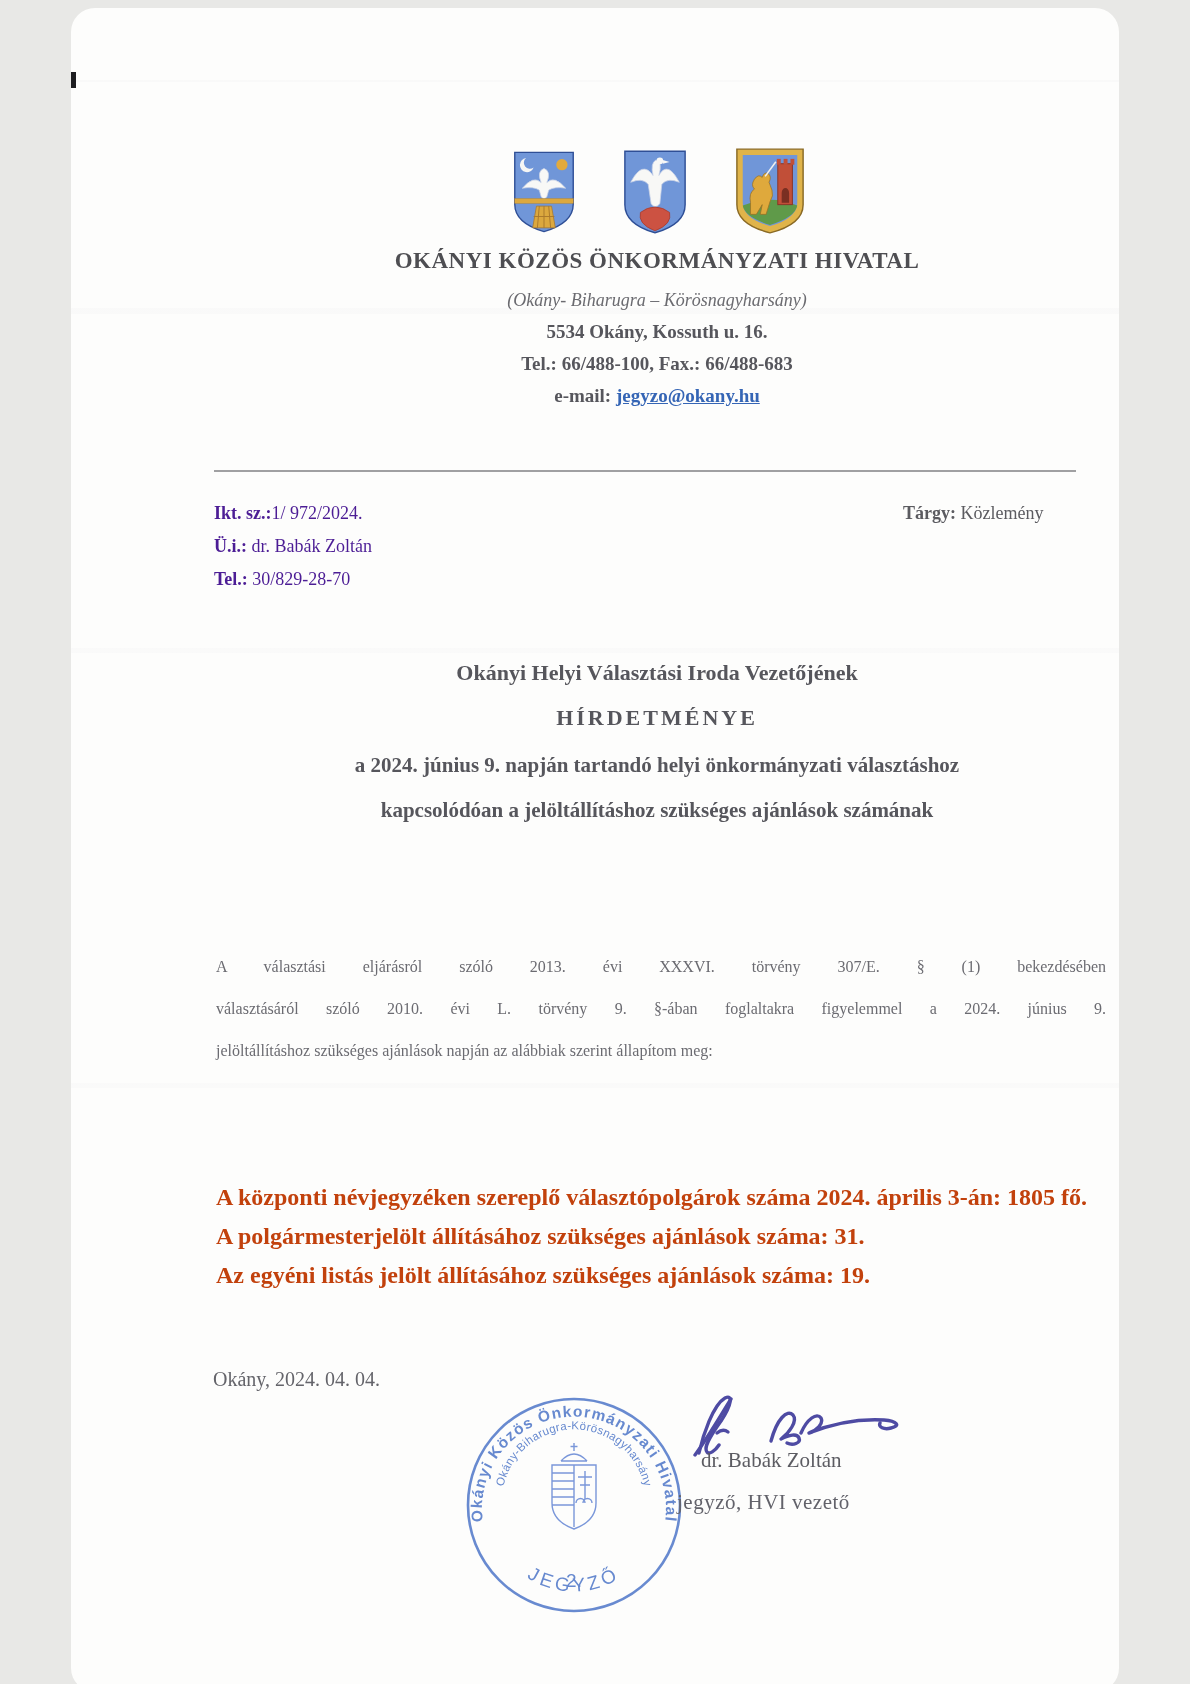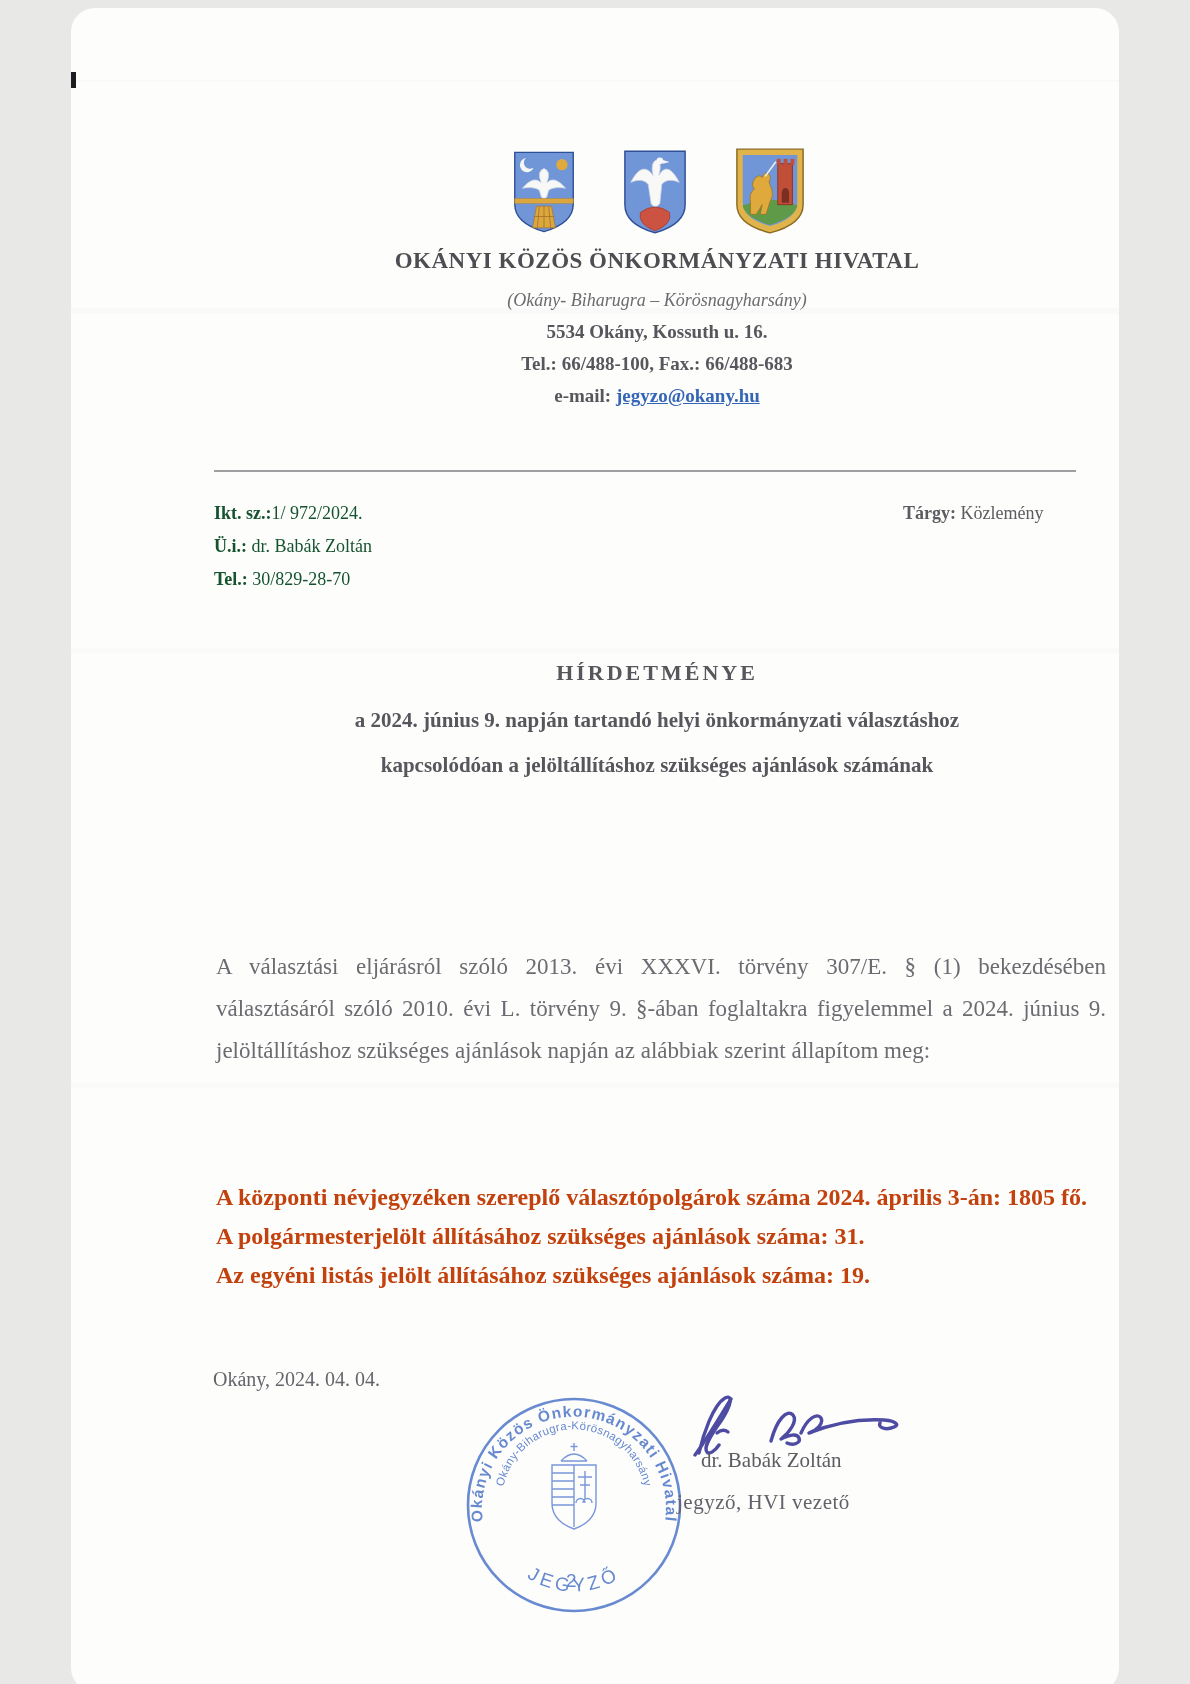--- a/index.html
+++ b/index.html
@@ -27,31 +27,31 @@
   .speck{position:absolute;left:1173px;top:1161px;width:3px;height:3px;background:rgba(120,120,130,.55);border-radius:50%;}
   
   .crest-row{position:absolute;top:138px;left:440px;display:flex;align-items:flex-end;gap:44px;}
   .header-text{position:absolute;top:240px;left:145px;width:882px;text-align:center;}
   .org-name{font-size:23px;font-weight:bold;letter-spacing:.5px;color:#4e4e52;line-height:26px;margin-bottom:16px;}
   .org-sub{font-size:18px;font-style:italic;color:#6b6b70;line-height:20px;margin-bottom:13px;}
   .org-address,.org-phone,.org-email{font-size:19px;font-weight:bold;color:#56565c;line-height:18px;margin-bottom:14px;}
   .email-link{color:#3565b5;text-decoration:underline;text-decoration-color:#3565b5;}
   .divider{position:absolute;top:462px;left:143px;width:862px;height:2px;background:#8f8f92;opacity:.85;}
   
-  .ref-block{position:absolute;top:496px;left:143px;font-size:18px;color:#14532d;}
+  .ref-block{position:absolute;top:496px;left:143px;font-size:18px;color:#4c1d95;}
   .ref-line{line-height:19px;margin-bottom:14px;white-space:nowrap;}
   .ref-label{font-weight:bold;}
   .subject-line{position:absolute;top:496px;left:832px;font-size:18px;color:#5b5b60;line-height:19px;white-space:nowrap;}
   
   .doc-title{position:absolute;top:652px;left:145px;width:882px;text-align:center;font-weight:bold;color:#56565c;}
   .title-l1{font-size:22px;line-height:26px;margin-bottom:19px;}
   .title-l2{font-size:22px;line-height:26px;letter-spacing:3px;margin-bottom:22px;}
   .title-l3,.title-l4,.title-l5{font-size:21px;line-height:25px;margin-bottom:20px;}
   
-  .body-par{position:absolute;top:938px;left:145px;width:890px;font-size:23px;color:#6b6b71;}
+  .body-par{position:absolute;top:938px;left:145px;width:890px;font-size:16px;color:#6b6b71;}
   .par-line{line-height:42px;text-align:justify;text-align-last:justify;white-space:nowrap;}
   .par-line.last{text-align-last:left;}
   .facts{position:absolute;top:1178px;left:145px;width:890px;font-size:24px;font-weight:bold;color:#c2410c;}
   .fact-line{line-height:22px;margin-bottom:17px;white-space:nowrap;}
   
   .dateline{position:absolute;top:1360px;left:142px;font-size:20px;color:#64646a;}
   .stamp{position:absolute;left:391px;top:1385px;width:224px;height:224px;}
   .signature-svg{position:absolute;left:598px;top:1383px;width:245px;height:78px;}
   .signer-name{position:absolute;left:630px;top:1440px;font-size:21px;color:#5c5c62;}
   .signer-title{position:absolute;left:606px;top:1482px;font-size:21px;color:#62626a;letter-spacing:.5px;text-align:right;}
@@ -131,20 +131,21 @@
       <span class="ref-label">Tel.:</span>
       <span>30/829-28-70</span>
     </div>
   </div>
   <div class="subject-line">
     <span class="ref-label">Tárgy:</span>
     <span>Közlemény</span>
   </div>
 
   <div class="doc-title">
+    <div class="title-l1">Okányi Helyi Választási Iroda Vezetőjének</div>
     <div class="title-l2">HÍRDETMÉNYE</div>
     <div class="title-l3">a 2024. június 9. napján tartandó helyi önkormányzati választáshoz</div>
     <div class="title-l4">kapcsolódóan a jelöltállításhoz szükséges ajánlások számának</div>
   </div>
 
   <div class="body-par">
     <div class="par-line">A választási eljárásról szóló 2013. évi XXXVI. törvény 307/E. § (1) bekezdésében</div>
     <div class="par-line">választásáról szóló 2010. évi L. törvény 9. §-ában foglaltakra figyelemmel a 2024. június 9.</div>
     <div class="par-line last">jelöltállításhoz szükséges ajánlások napján az alábbiak szerint állapítom meg:</div>
   </div>

